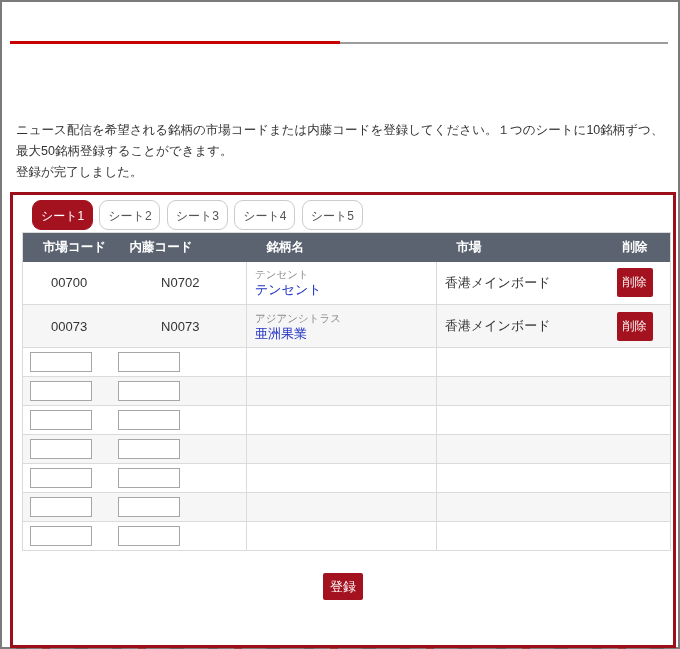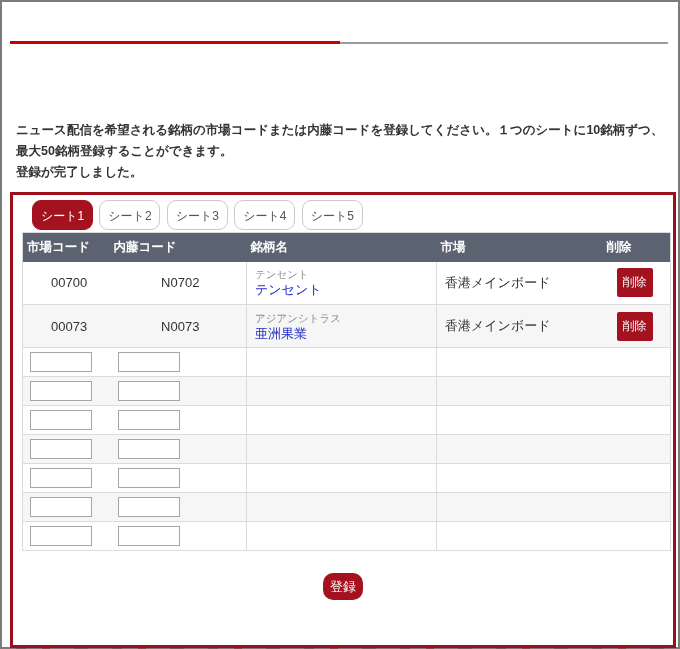--- a/index.html
+++ b/index.html
@@ -16,55 +16,55 @@
   .frame{position:absolute; inset:0; border:2px solid var(--frame); background:#fff;}
 
   .page-title{position:absolute; left:10px; top:8px; font-size:20px; font-weight:400; color:#3c3c3c; letter-spacing:1px;}
   .rule-red{position:absolute; left:8px; top:39px; width:330px; height:3px; background:var(--underline-red);}
   .rule-gray{position:absolute; left:338px; top:40px; right:10px; height:2px; background:var(--underline-gray);}
 
   .section-bar{position:absolute; left:12px; right:12px; top:68px; height:30px;
     background:var(--section-bg); border-left:4px solid var(--accent);
     font-size:14px; font-weight:bold; line-height:30px; padding-left:10px;}
 
-  .desc{position:absolute; left:14px; right:12px; top:118px; font-size:12.5px; line-height:21px;font-weight:bold;}
+  .desc{position:absolute; left:14px; right:12px; top:118px; font-size:12.5px; line-height:21px;}
 
   .annotation{position:absolute; left:8px; top:190px; width:666px; height:456px;
     border:3px solid var(--annotation); padding-top:5px; overflow:hidden;}
 
   .tabs{margin-left:19px; height:30px;}
   .tab{display:inline-block; width:61px; height:30px; margin-right:2px; text-align:center;
     line-height:30px; font-size:12px; color:#555; background:#fff; border:1px solid #cbcbcb;
     border-radius:9px; vertical-align:top; cursor:pointer;}
   .tab.active{background:var(--accent); color:#fff; border-color:var(--accent);}
 
   table{border-collapse:collapse; table-layout:fixed; width:648px; margin-left:9px; margin-top:2px;
     border:1px solid var(--border); font-size:13px;}
   col.c1{width:87px;} col.c2{width:137px;} col.c3{width:190px;} col.c4{width:166px;} col.c5{width:68px;}
   thead th{background:var(--thead); color:#fff; font-size:12.5px; font-weight:bold;
-    text-align:left; height:29px; padding-left:4px;margin-left:36px;}
+    text-align:left; height:29px; padding-left:20px;margin-left:36px;}
   tbody td{border-bottom:1px solid var(--border); vertical-align:middle; padding-left:8px;}
   tbody td.sep{border-left:1px solid var(--border);}
   tbody tr:nth-child(even){background:var(--altrow);}
   tbody tr.data-row{height:43px;}
   tbody tr.empty-row{height:29px;}
   td.code-cell{padding-left:28px;}
   td.naito-cell{padding-left:5px;text-align:center;}
   .kana{display:block; font-size:10.5px; color:var(--kana); line-height:14px; margin-top:1px;}
   .stock-link{display:inline-block; font-size:13px; color:var(--link); text-decoration:none; line-height:18px; cursor:pointer;}
   .delete-btn{display:inline-block; margin-left:6px; width:36px; height:29px; background:var(--accent);
     color:#fff; font-size:12px; border:none; border-radius:2px; cursor:pointer;
     font-family:"Liberation Sans","DejaVu Sans",sans-serif;}
   .empty-row td{padding-top:0; padding-bottom:0; padding-left:0;}
   .cell-input{width:62px; height:20px; border:1px solid #a6a6a6; background:#fff; font-size:12px; padding:0 3px;}
   .in1{margin-left:7px;} .in2{margin-left:8px;}
 
   .register-wrap{margin-top:22px; text-align:center;}
   .register-btn{display:inline-block; min-width:40px; height:27px; padding:0 7px; background:var(--accent);
-    color:#fff; font-size:13px; border:none; border-radius:10px; cursor:pointer;
+    color:#fff; font-size:13px; border:none; border-radius:2px; cursor:pointer;
     font-family:Liberation Serif, serif;}
 
   .clipped-strip{position:absolute; left:14px; right:4px; top:646px; height:3px; opacity:.75;
     background:repeating-linear-gradient(90deg,
       #5a5a5a 0 10px, transparent 10px 26px, #8c3636 26px 34px, transparent 34px 58px,
       #5a5a5a 58px 72px, transparent 72px 96px);}
 </style>
 </head>
 <body>
 

